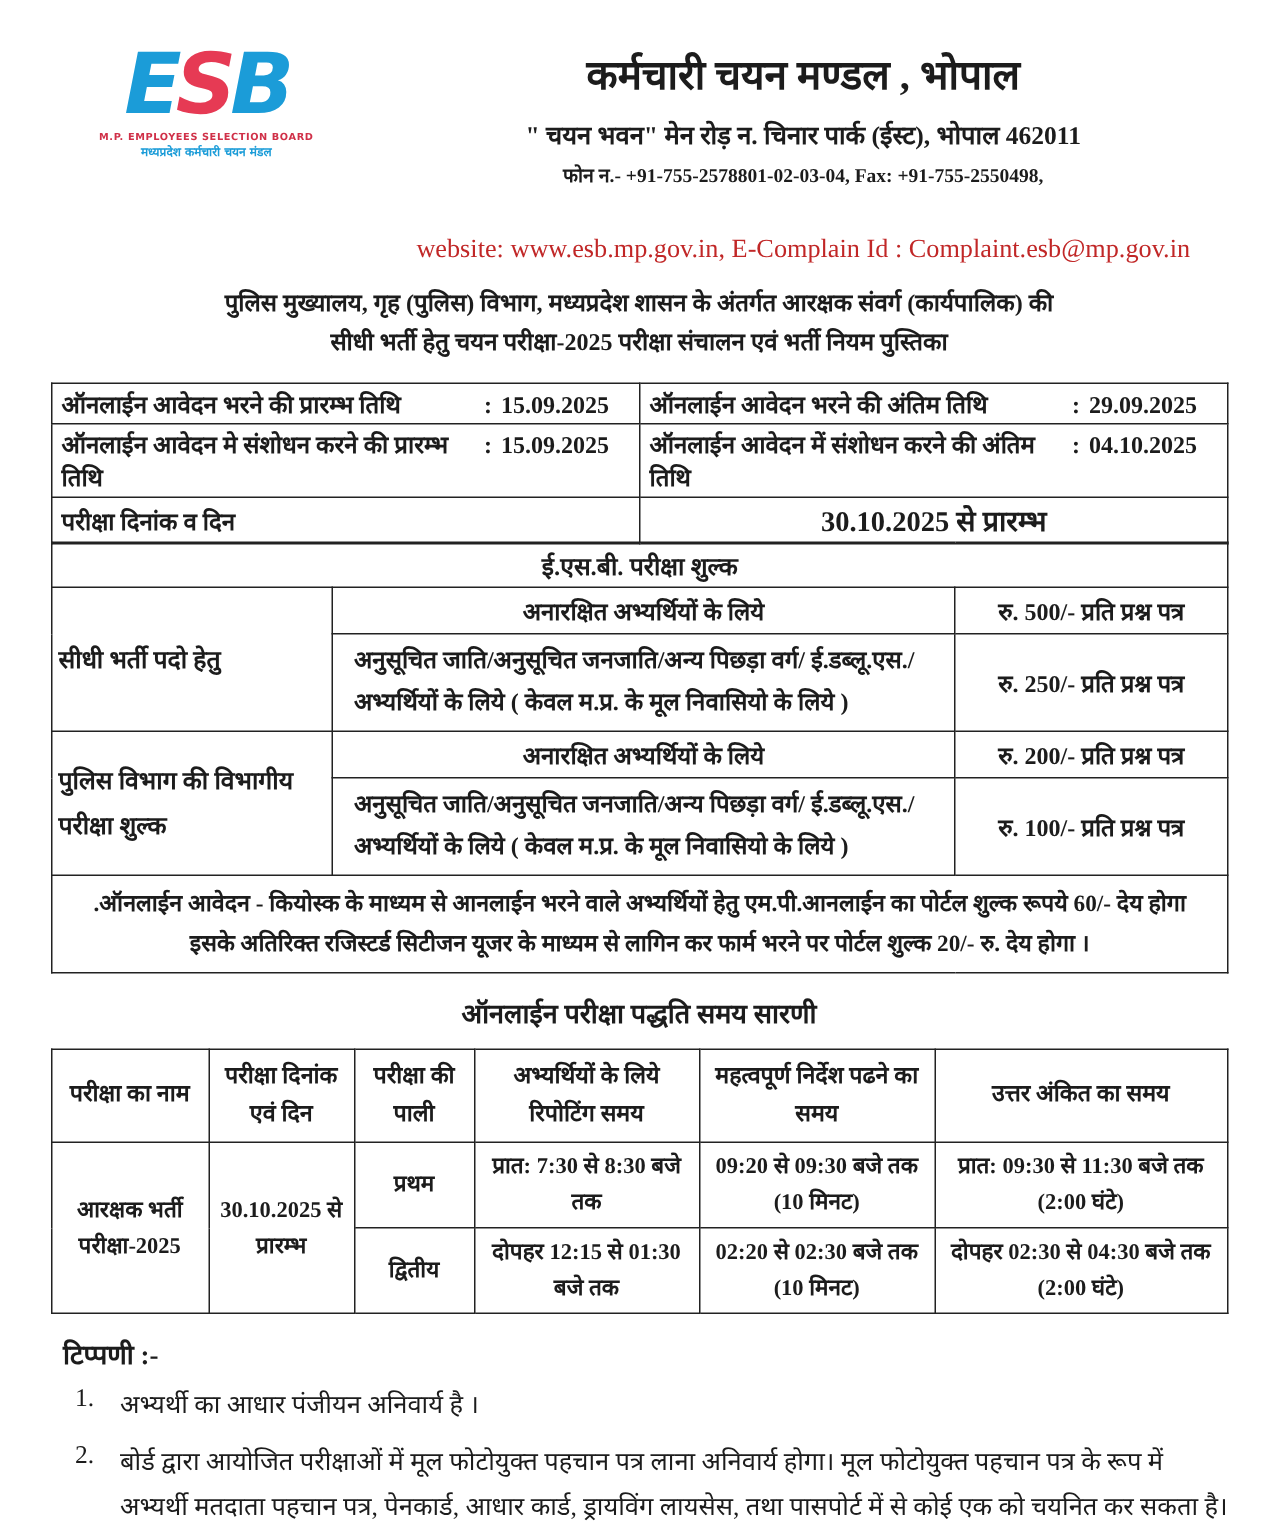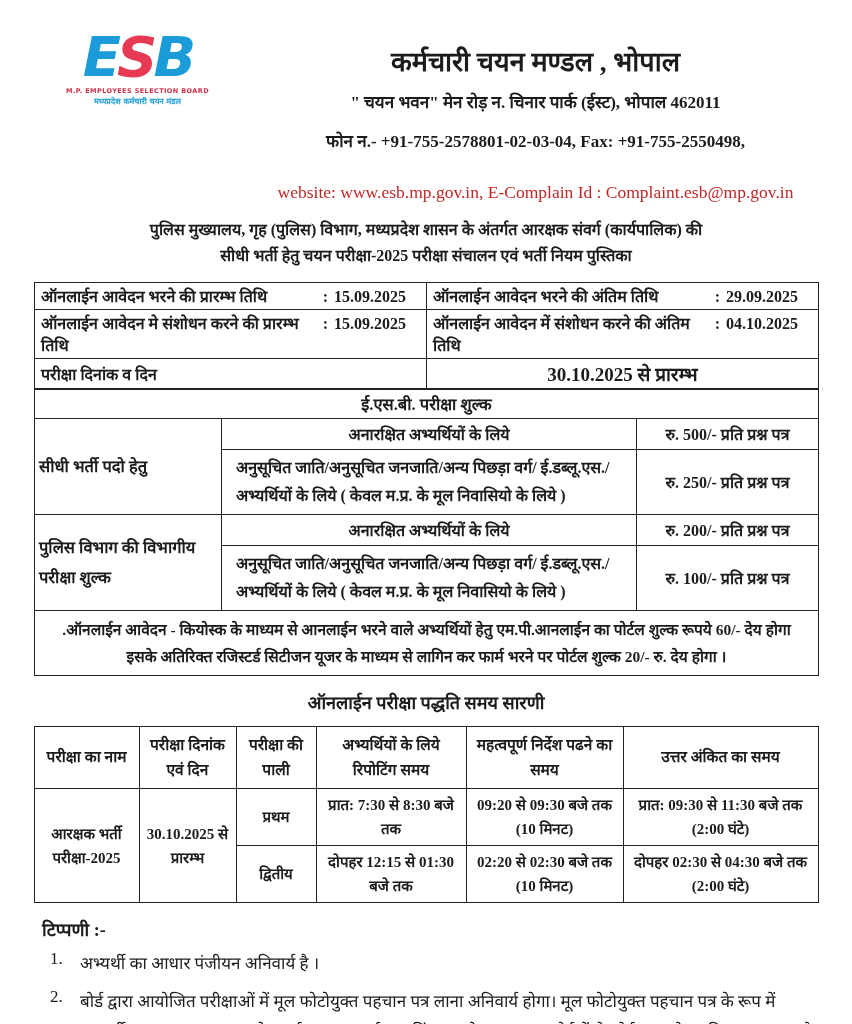--- a/index.html
+++ b/index.html
@@ -12,23 +12,23 @@
   .logo-box { width:165px; flex:0 0 165px; padding-top:8px; text-align:center; }
   .logo-word { font-family:"DejaVu Sans",sans-serif; font-weight:bold; font-style:italic;
                font-size:56px; line-height:0.95; letter-spacing:-4px; }
   .logo-word .blue { color:#1b9cd8; }
   .logo-word .red  { color:#e63a54; }
   .logo-l1 { font-family:"DejaVu Sans",sans-serif; font-size:6.5px; font-weight:bold;
              color:#d03048; letter-spacing:.4px; margin-top:4px; white-space:nowrap; }
   .logo-l2 { font-family:"DejaVu Sans",sans-serif; font-size:8px; font-weight:bold;
              color:#1b9cd8; white-space:nowrap; }
   .hdr-text { flex:1; text-align:center; padding-right:10px; }
-  .org-name { font-size:27px; font-weight:bold; margin-top:20px; }
+  .org-name { font-size:27px; font-weight:bold; margin-top:8px; }
   .addr     { font-size:17px; font-weight:bold; margin-top:11px; }
-  .phone    { font-size:17px; font-weight:bold; margin-top:16px; }
+  .phone    { font-size:13px; font-weight:bold; margin-top:6px; }
   .website  { font-size:17.5px; color:#c12727; margin-top:30px; }
 
   
   .doc-title { text-align:center; font-size:16px; font-weight:bold; line-height:1.65;
                margin-top:14px; padding:0 40px; }
 
   
   table { border-collapse:collapse; table-layout:fixed; }
   td { border:1.7px solid #222; font-size:16px; vertical-align:middle; padding:2px 6px; }
   .tbl-wrap { width:784px; margin:12px auto 0 auto; }

